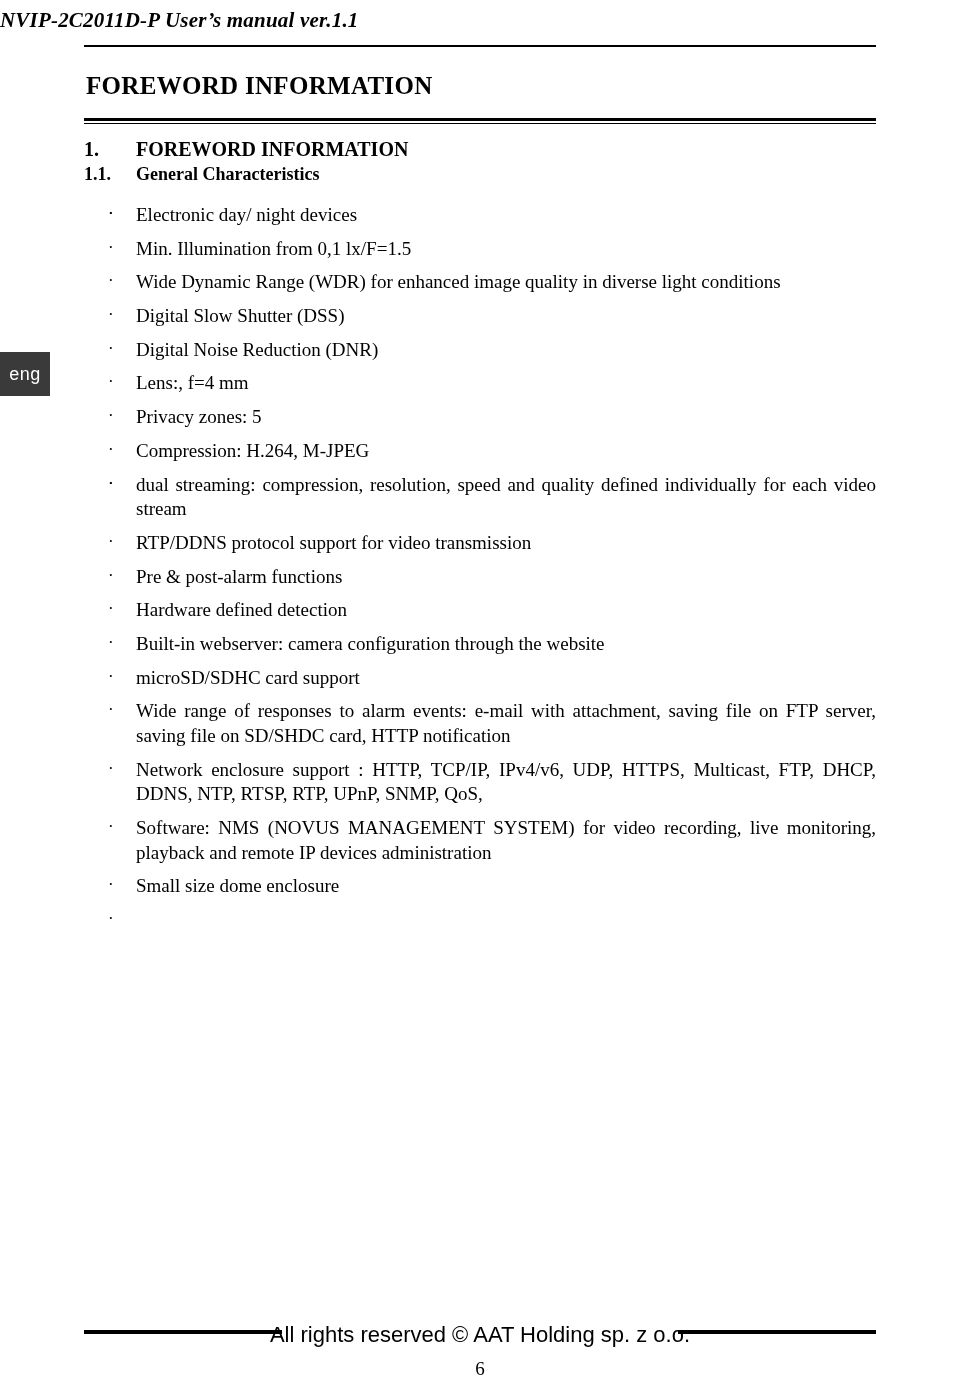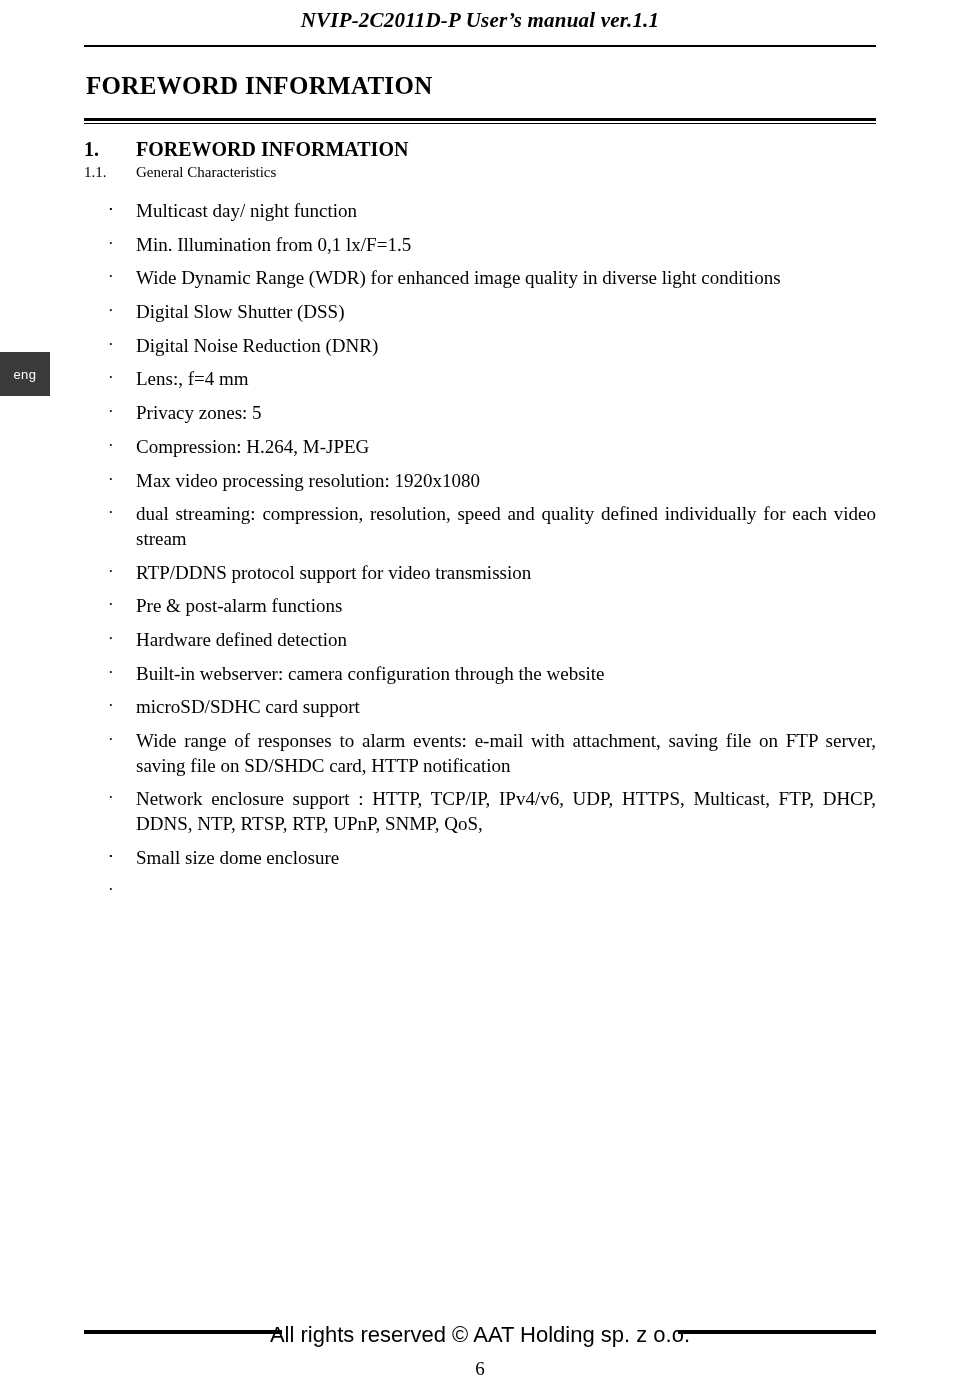--- a/index.html
+++ b/index.html
@@ -20,21 +20,21 @@
     position: absolute;
     inset: 0;
   }
 
   
   .doc-header {
     position: absolute;
     top: 8px;
     left: 0;
     width: 960px;
-    text-align: center;
+    text-align: left;
     font-family: "Liberation Serif", serif;
     font-style: italic;
     font-weight: bold;
     font-size: 21px;
     letter-spacing: 0.2px;
   }
 
   .header-rule {
     position: absolute;
     top: 45px;
@@ -72,21 +72,21 @@
   
   .eng-tab {
     position: absolute;
     left: 0;
     top: 352px;
     width: 50px;
     height: 44px;
     background: #3a3a3a;
     color: #ffffff;
     font-family: "Liberation Sans", sans-serif;
-    font-size: 13px;
+    font-size: 18px;
     display: flex;
     align-items: center;
     justify-content: center;
     letter-spacing: 0.5px;
   }
 
   
   .content {
     position: absolute;
     top: 138px;
@@ -98,22 +98,22 @@
     font-size: 20px;
     font-weight: bold;
     margin-bottom: 3px;
     display: flex;
   }
   .h1-line .num {
     width: 52px;
     flex: 0 0 52px;
   }
   .h2-line {
-    font-size: 15px;
-    font-weight: normal;
+    font-size: 18px;
+    font-weight: bold;
     margin-bottom: 18px;
     display: flex;
   }
   .h2-line .num {
     width: 52px;
     flex: 0 0 52px;
   }
 
   ul.bullets {
     list-style: none;
@@ -201,38 +201,38 @@
       <span>FOREWORD INFORMATION</span>
     </div>
 
     <div class="h2-line">
       <span class="num">1.1.</span>
       <span>General Characteristics</span>
     </div>
 
     <ul class="bullets">
       <li><span class="bullet-mark">·</span></li>
-      <li><span class="bullet-mark">·</span><span>Multicast day/ night function</span></li>
+      <li><span class="bullet-mark">·</span><span>Electronic day/ night devices</span></li>
       <li><span class="bullet-mark">·</span><span>Min. Illumination from 0,1 lx/F=1.5</span></li>
       <li><span class="bullet-mark">·</span><span>Wide Dynamic Range (WDR) for enhanced image quality in diverse light conditions</span></li>
       <li><span class="bullet-mark">·</span><span>Digital Slow Shutter (DSS)</span></li>
       <li><span class="bullet-mark">·</span><span>Digital Noise Reduction (DNR)</span></li>
       <li><span class="bullet-mark">·</span><span>Lens:, f=4 mm</span></li>
       <li><span class="bullet-mark">·</span><span>Privacy zones: 5</span></li>
       <li><span class="bullet-mark">·</span><span>Compression: H.264, M-JPEG</span></li>
-      <li><span class="bullet-mark">·</span><span>Max video processing resolution: 1920x1080</span></li>
+      <li><span class="bullet-mark">·</span></li>
       <li class="wide"><span class="bullet-mark">·</span><span>dual streaming: compression, resolution, speed and quality defined individually for each video stream</span></li>
       <li><span class="bullet-mark">·</span><span>RTP/DDNS protocol support for video transmission</span></li>
       <li><span class="bullet-mark">·</span><span>Pre &amp; post-alarm functions</span></li>
       <li><span class="bullet-mark">·</span><span>Hardware defined detection</span></li>
       <li><span class="bullet-mark">·</span><span>Built-in webserver: camera configuration through the website</span></li>
       <li><span class="bullet-mark">·</span><span>microSD/SDHC card support</span></li>
       <li class="wide"><span class="bullet-mark">·</span><span>Wide range of responses to alarm events: e-mail with attachment, saving file on FTP server, saving file on SD/SHDC card, HTTP notification</span></li>
       <li class="wide"><span class="bullet-mark">·</span><span>Network enclosure support : HTTP, TCP/IP, IPv4/v6, UDP, HTTPS,  Multicast, FTP, DHCP, DDNS, NTP, RTSP, RTP, UPnP, SNMP, QoS,</span></li>
-      <li class="wide"><span class="bullet-mark">·</span></li>
+      <li class="wide"><span class="bullet-mark">·</span><span>Software: NMS (NOVUS MANAGEMENT SYSTEM) for video recording, live monitoring, playback and remote IP devices administration</span></li>
       <li><span class="bullet-mark">·</span><span>Small size dome enclosure</span></li>
       <li><span class="bullet-mark">·</span></li>
     </ul>
 
   </div>
 
   <div class="footer-rule-left"></div>
   <div class="footer-rule-right"></div>
   <div class="footer-text">All rights reserved © AAT Holding sp. z o.o.</div>
   <div class="page-number">6</div>

